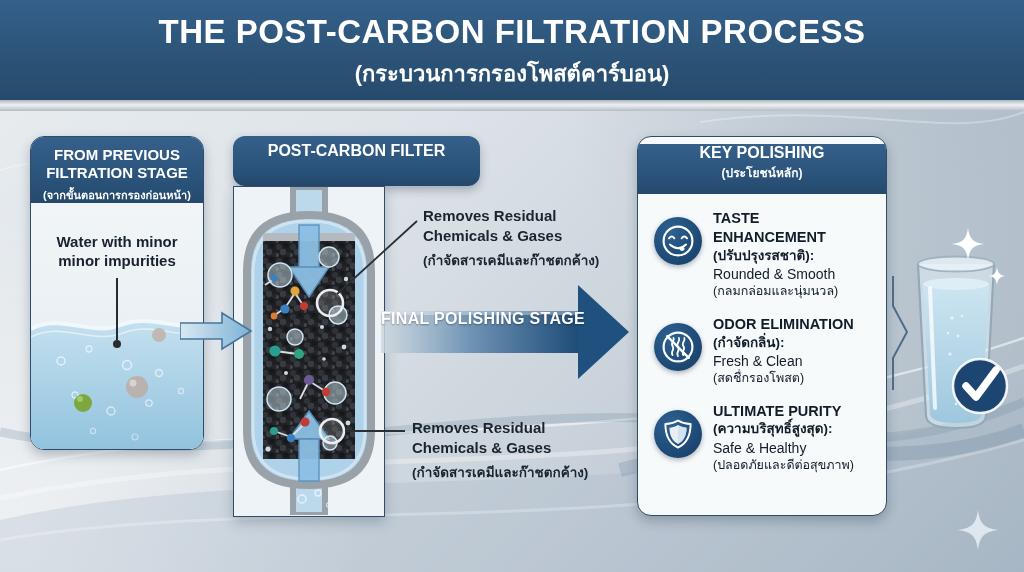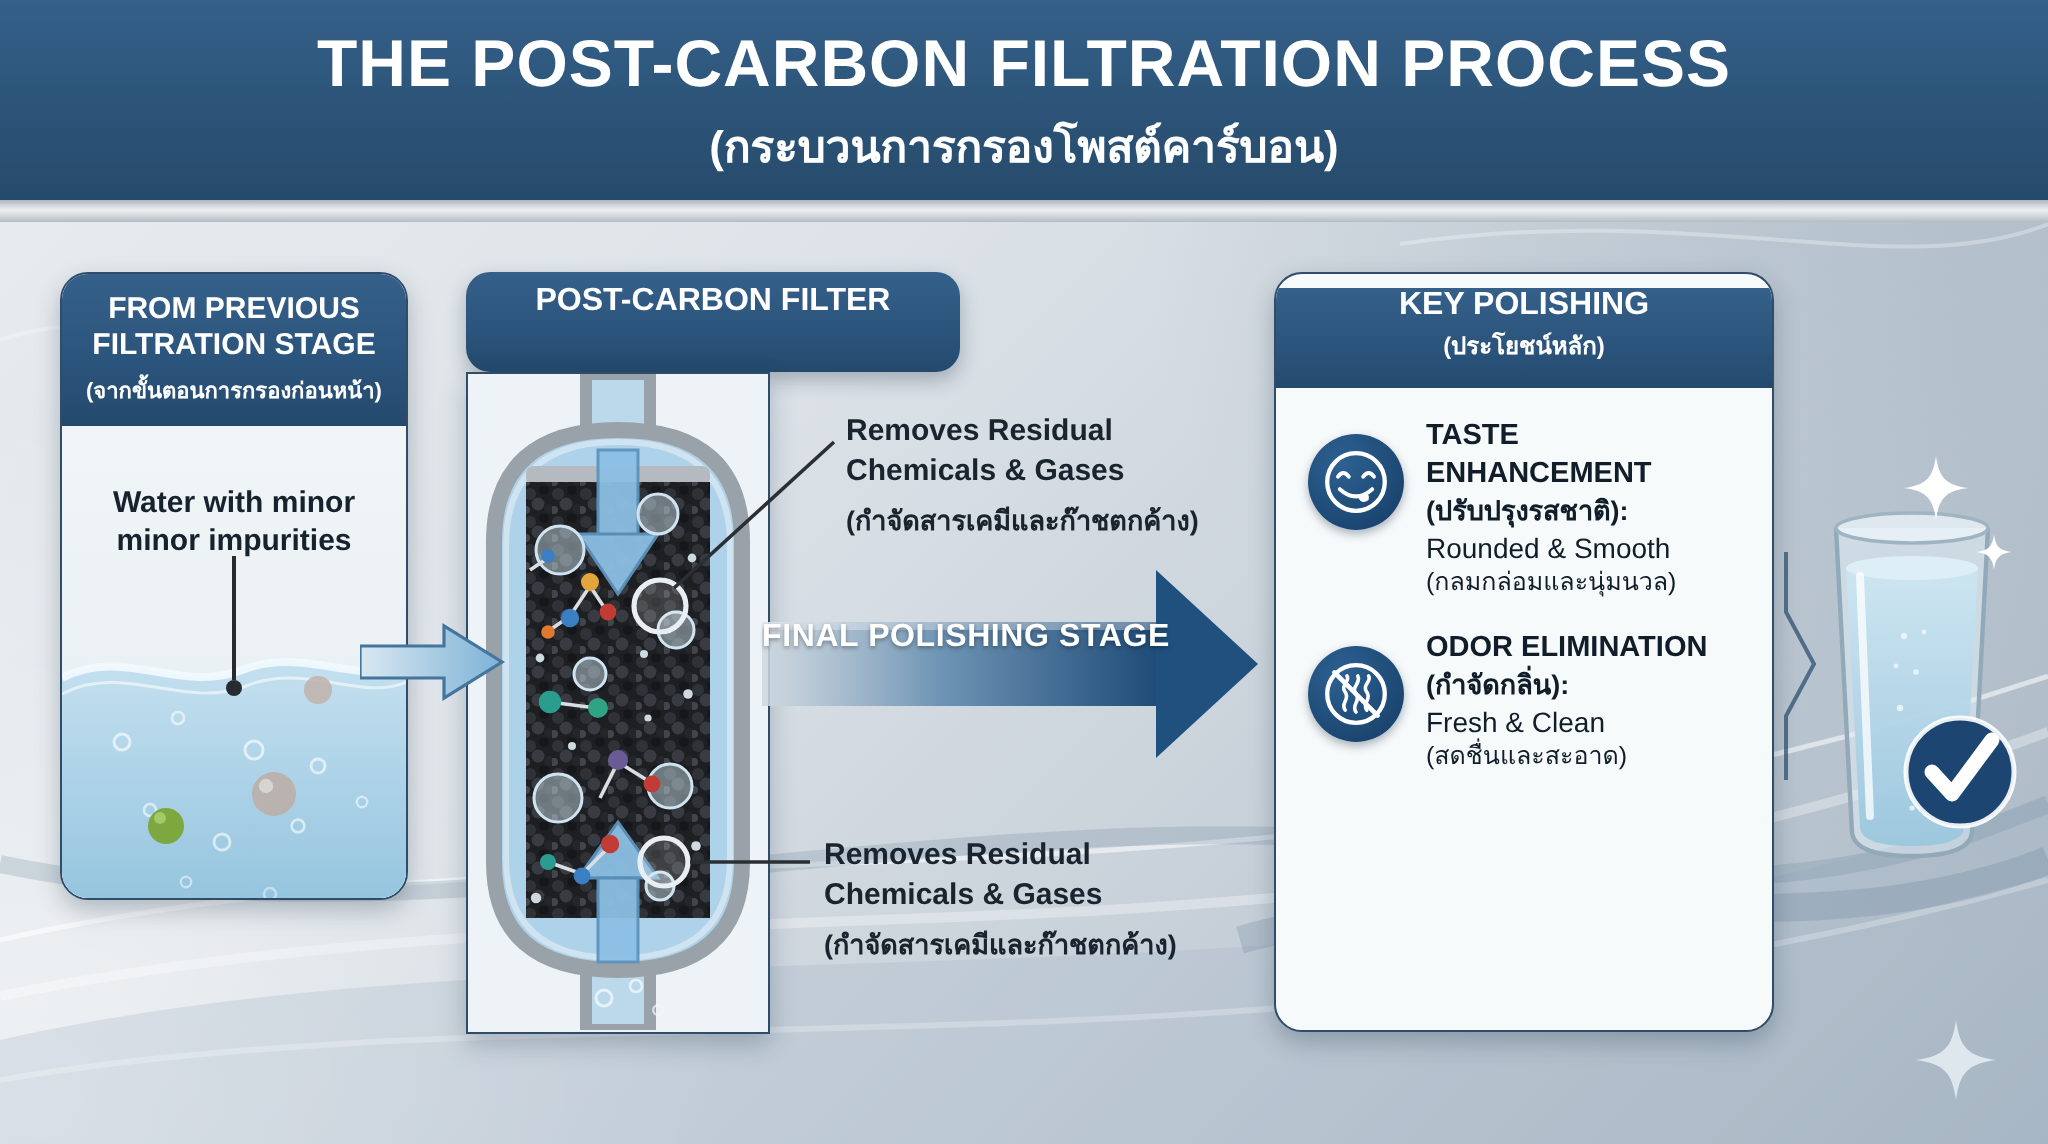--- a/index.html
+++ b/index.html
@@ -20,21 +20,21 @@
   .hdr-strip{left:0;top:100px;width:1024px;height:11px;z-index:2;
     background:linear-gradient(180deg,#aeb6bd,#eef1f3 45%,#b4bdc5);}
 
   
   .panel{z-index:2;border:1.5px solid #2f4d6b;border-radius:14px;overflow:hidden;
     box-shadow:0 5px 12px rgba(25,45,65,.28);background:#f2f6f8;}
   .panel-head{background:linear-gradient(180deg,#356089 0%,#2b547c 60%,#24496c 100%);
     color:#fff;text-align:center;}
 
   .prev-panel{left:30px;top:136px;width:172px;height:312px;}
-  .prev-panel .panel-head{height:76px;padding-top:9px;box-sizing:border-box;}
+  .prev-panel .panel-head{height:66px;padding-top:9px;box-sizing:border-box;}
   .prev-t{font-size:15px;font-weight:800;line-height:1.22;}
   .prev-th{font-size:11px;margin-top:3px;font-weight:600;}
   .prev-body{position:relative;height:258px;background:linear-gradient(180deg,#f1f5f7,#e2ebf1);}
   .water-label{position:absolute;left:0;top:30px;width:100%;text-align:center;
     color:#16222e;font-size:15px;font-weight:700;line-height:1.25;}
 
   .filter-head{left:233px;top:136px;width:247px;height:50px;z-index:2;border-radius:12px;
     background:linear-gradient(180deg,#356089 0%,#2b547c 60%,#24496c 100%);
     color:#fff;text-align:center;box-shadow:0 4px 10px rgba(25,45,65,.3);}
   .filter-head .t{margin-top:6px;font-size:16px;font-weight:800;}
@@ -293,21 +293,36 @@
             <path d="M0,10 C-3,6 3,4 0,0 C-3,-4 3,-6 1,-10"></path>
             <path d="M6,9 C3,5 9,3 6,-1 C3,-5 9,-7 7,-10"></path>
           </g>
           <line x1="-12" y1="-12" x2="12" y2="12" stroke="#fff" stroke-width="2.6" stroke-linecap="round"></line>
         </svg>
       </div>
       <div class="ben-text">
         <div class="t">ODOR ELIMINATION</div>
         <div class="tth">(กำจัดกลิ่น):</div>
         <div class="d">Fresh &amp; Clean</div>
-        <div class="dth">(สดชื่นและสะอาด)</div>
+        <div class="dth">(สดชื่กรองโพสต)</div>
+      </div>
+    </div>
+    <div class="ben-row">
+      <div class="ben-icon">
+        <svg width="36" height="36" viewBox="-20 -20 40 40">
+          <path d="M0,-15 C5,-12 10,-11 14,-11 C14,2 9,11 0,15 C-9,11 -14,2 -14,-11 C-10,-11 -5,-12 0,-15 Z" fill="none" stroke="#fff" stroke-width="2.2" stroke-linejoin="round"></path>
+          <path d="M0,-10 C3.5,-8 7,-7 9.5,-7 C9.5,2 6,8 0,11 C-6,8 -9.5,2 -9.5,-7 C-7,-7 -3.5,-8 0,-10 Z" fill="#fff" opacity=".9"></path>
+          <path d="M0,-10 C3.5,-8 7,-7 9.5,-7 C9.5,2 6,8 0,11 Z" fill="#cfe0ee" opacity=".9"></path>
+        </svg>
+      </div>
+      <div class="ben-text">
+        <div class="t">ULTIMATE PURITY</div>
+        <div class="tth">(ความบริสุทธิ์สูงสุด):</div>
+        <div class="d">Safe &amp; Healthy</div>
+        <div class="dth">(ปลอดภัยและดีต่อสุขภาพ)</div>
       </div>
     </div>
   </div>
 
   <svg class="abs z3" width="128" height="246" viewBox="0 0 128 246" style="left:890px;top:218px;">
     <defs>
         <linearGradient id="gw" x1="0" y1="0" x2="0" y2="1">
       <stop offset="0" stop-color="#cde6f2"></stop>
           <stop offset="1" stop-color="#99c6de"></stop>
     </linearGradient>

